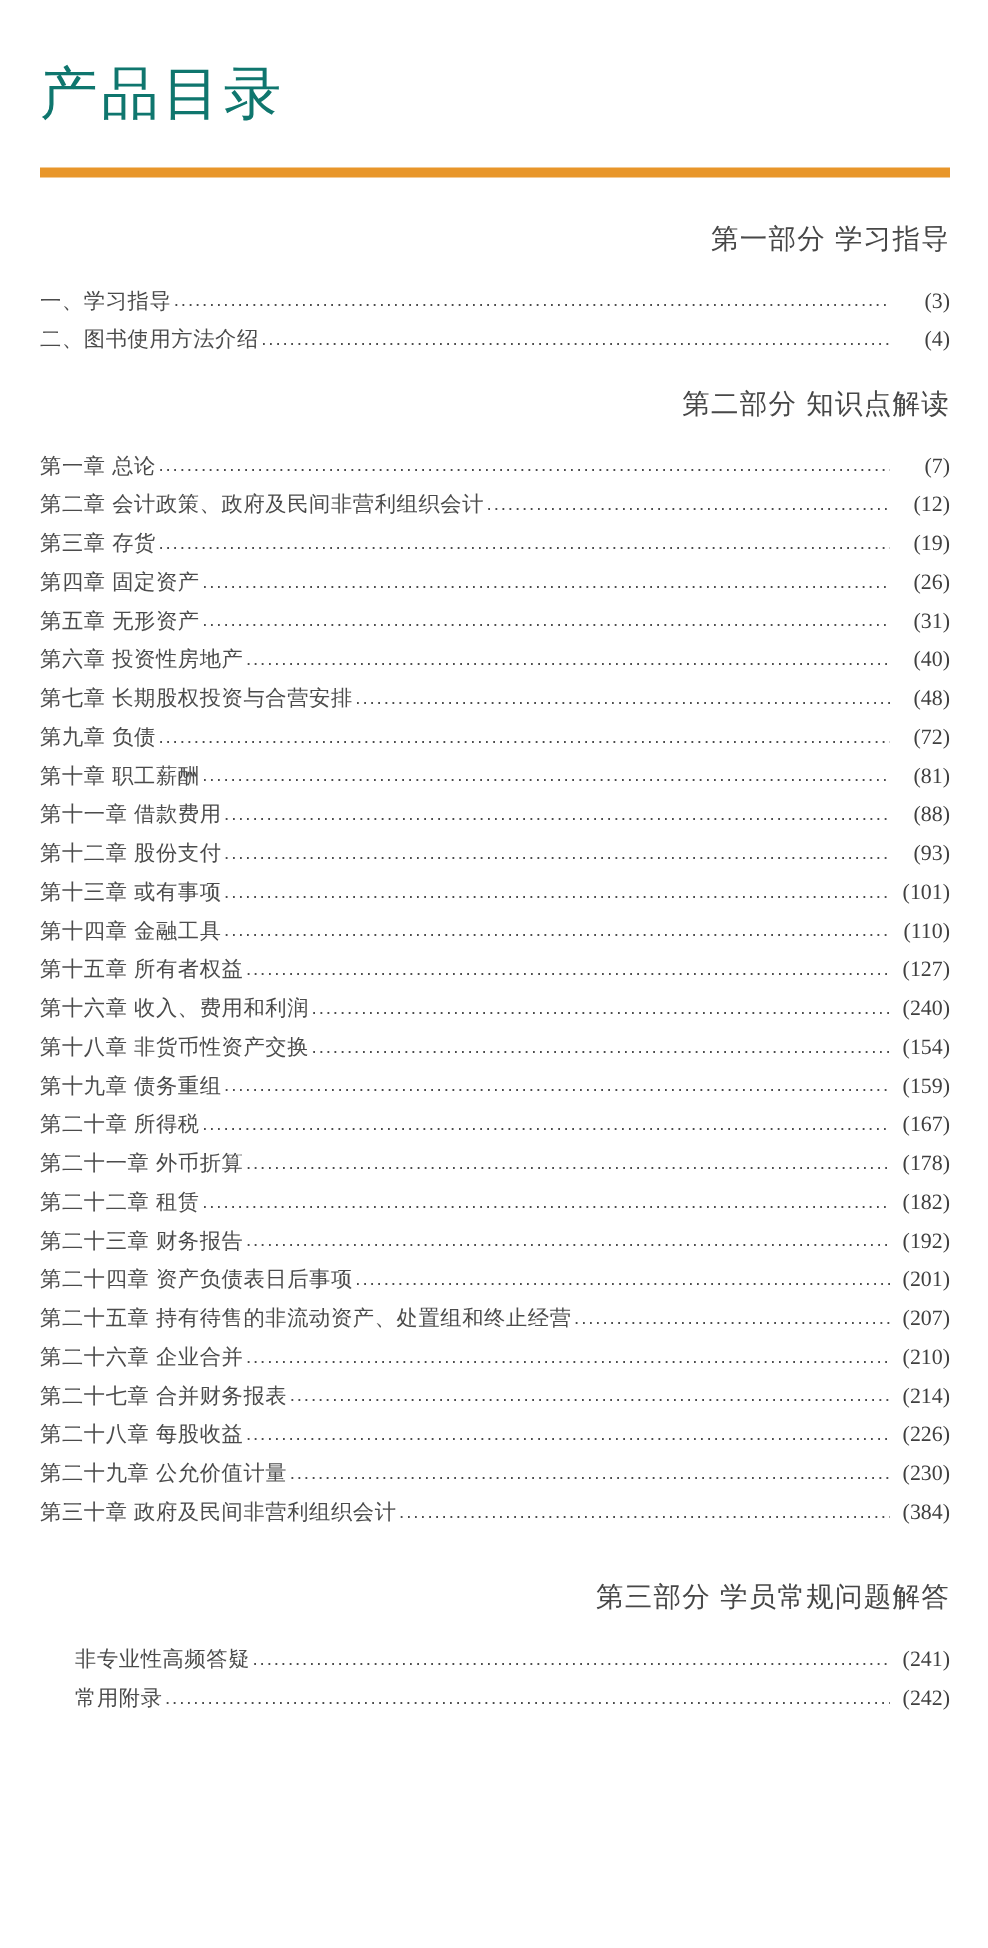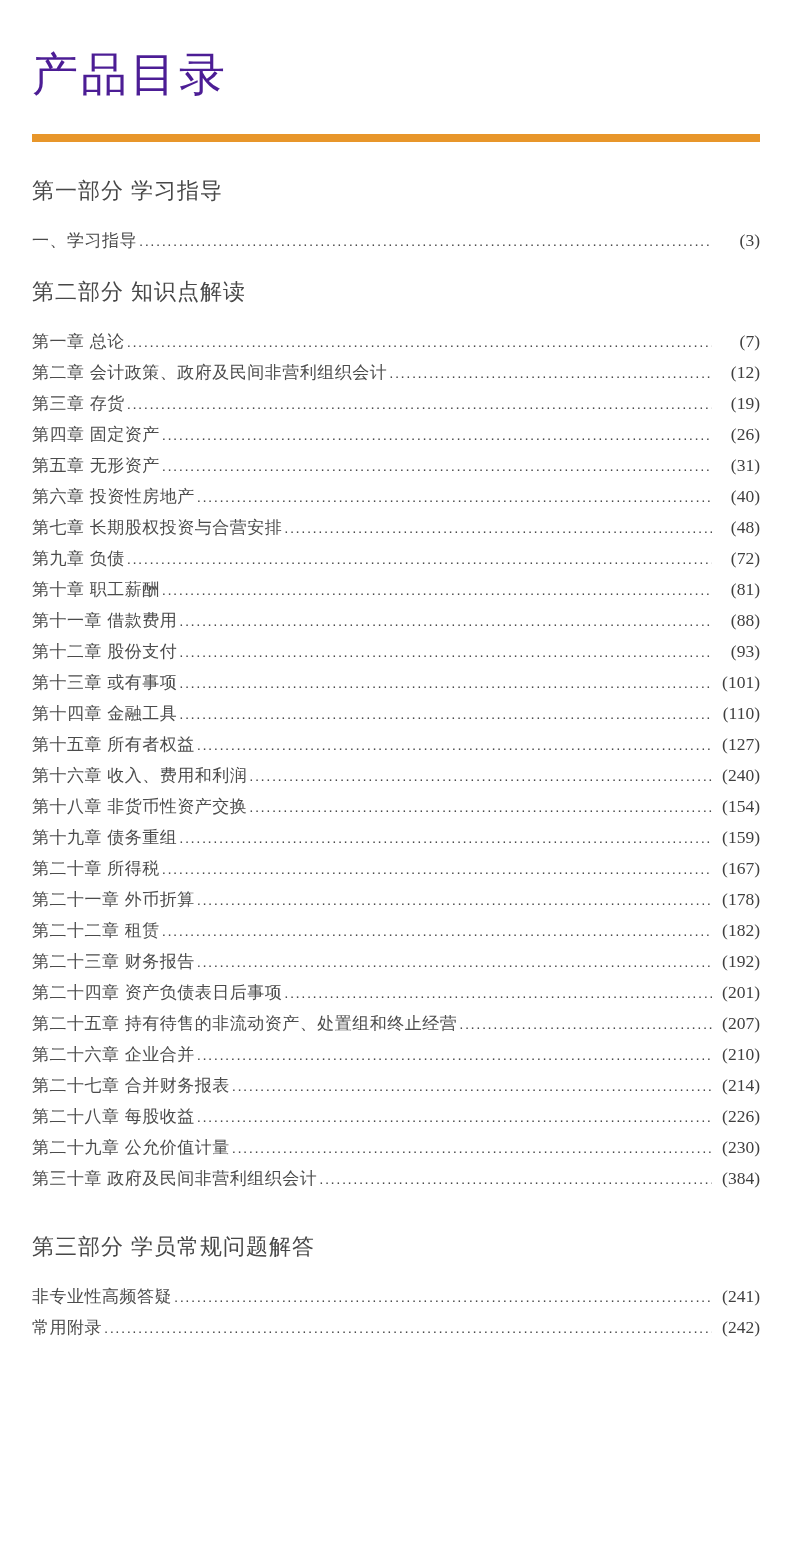--- a/index.html
+++ b/index.html
@@ -16,39 +16,40 @@
   .page {
     box-sizing: border-box;
     width: 790px;
     height: 1558px;
     padding: 48px 30px 0 32px;
   }
   .title {
     font-size: 46px;
     line-height: 1.15;
     font-weight: 500;
-    color: #4c1d95;
+    color: #0f766e;
     letter-spacing: 3px;
     margin: 0;
   }
   .accent-bar {
     height: 8px;
     background: #E8962A;
     margin-top: 33px;
   }
   .section { margin-top: 36px; }
   .section.s2 { margin-top: 29px; }
-  .section.s3 { margin-top: 46px; }
+  .section.s3 { margin-top: 46px; margin-left: 28px; }
   .section-heading {
     font-size: 22px;
     line-height: 26px;
     font-weight: 500;
     color: #474747;
     letter-spacing: 1px;
     margin: 0 0 27px 0;
+    text-align: right;
   }
   .toc-rows { }
   .toc-row {
     display: flex;
     align-items: center;
     font-size: 17px;
     line-height: 19px;
     color: #4b4b4b;
     margin-bottom: 12px;
   }
@@ -87,20 +88,25 @@
   <div class="accent-bar" style="background: rgb(232, 150, 42);"></div>
   <div id="sections">
       <div class="section s1">
     <h2 class="section-heading">第一部分 学习指导</h2>
     <div class="toc-rows">
           <div class="toc-row">
     <span class="toc-label">一、学习指导</span>
     <span class="leader"></span>
     <span class="pagenum">(3)</span>
   </div>
+          <div class="toc-row">
+    <span class="toc-label">二、图书使用方法介绍</span>
+    <span class="leader"></span>
+    <span class="pagenum">(4)</span>
+  </div>
         </div>
   </div>
       <div class="section s2">
     <h2 class="section-heading">第二部分 知识点解读</h2>
     <div class="toc-rows">
           <div class="toc-row">
     <span class="toc-label">第一章 总论</span>
     <span class="leader"></span>
     <span class="pagenum">(7)</span>
   </div>

